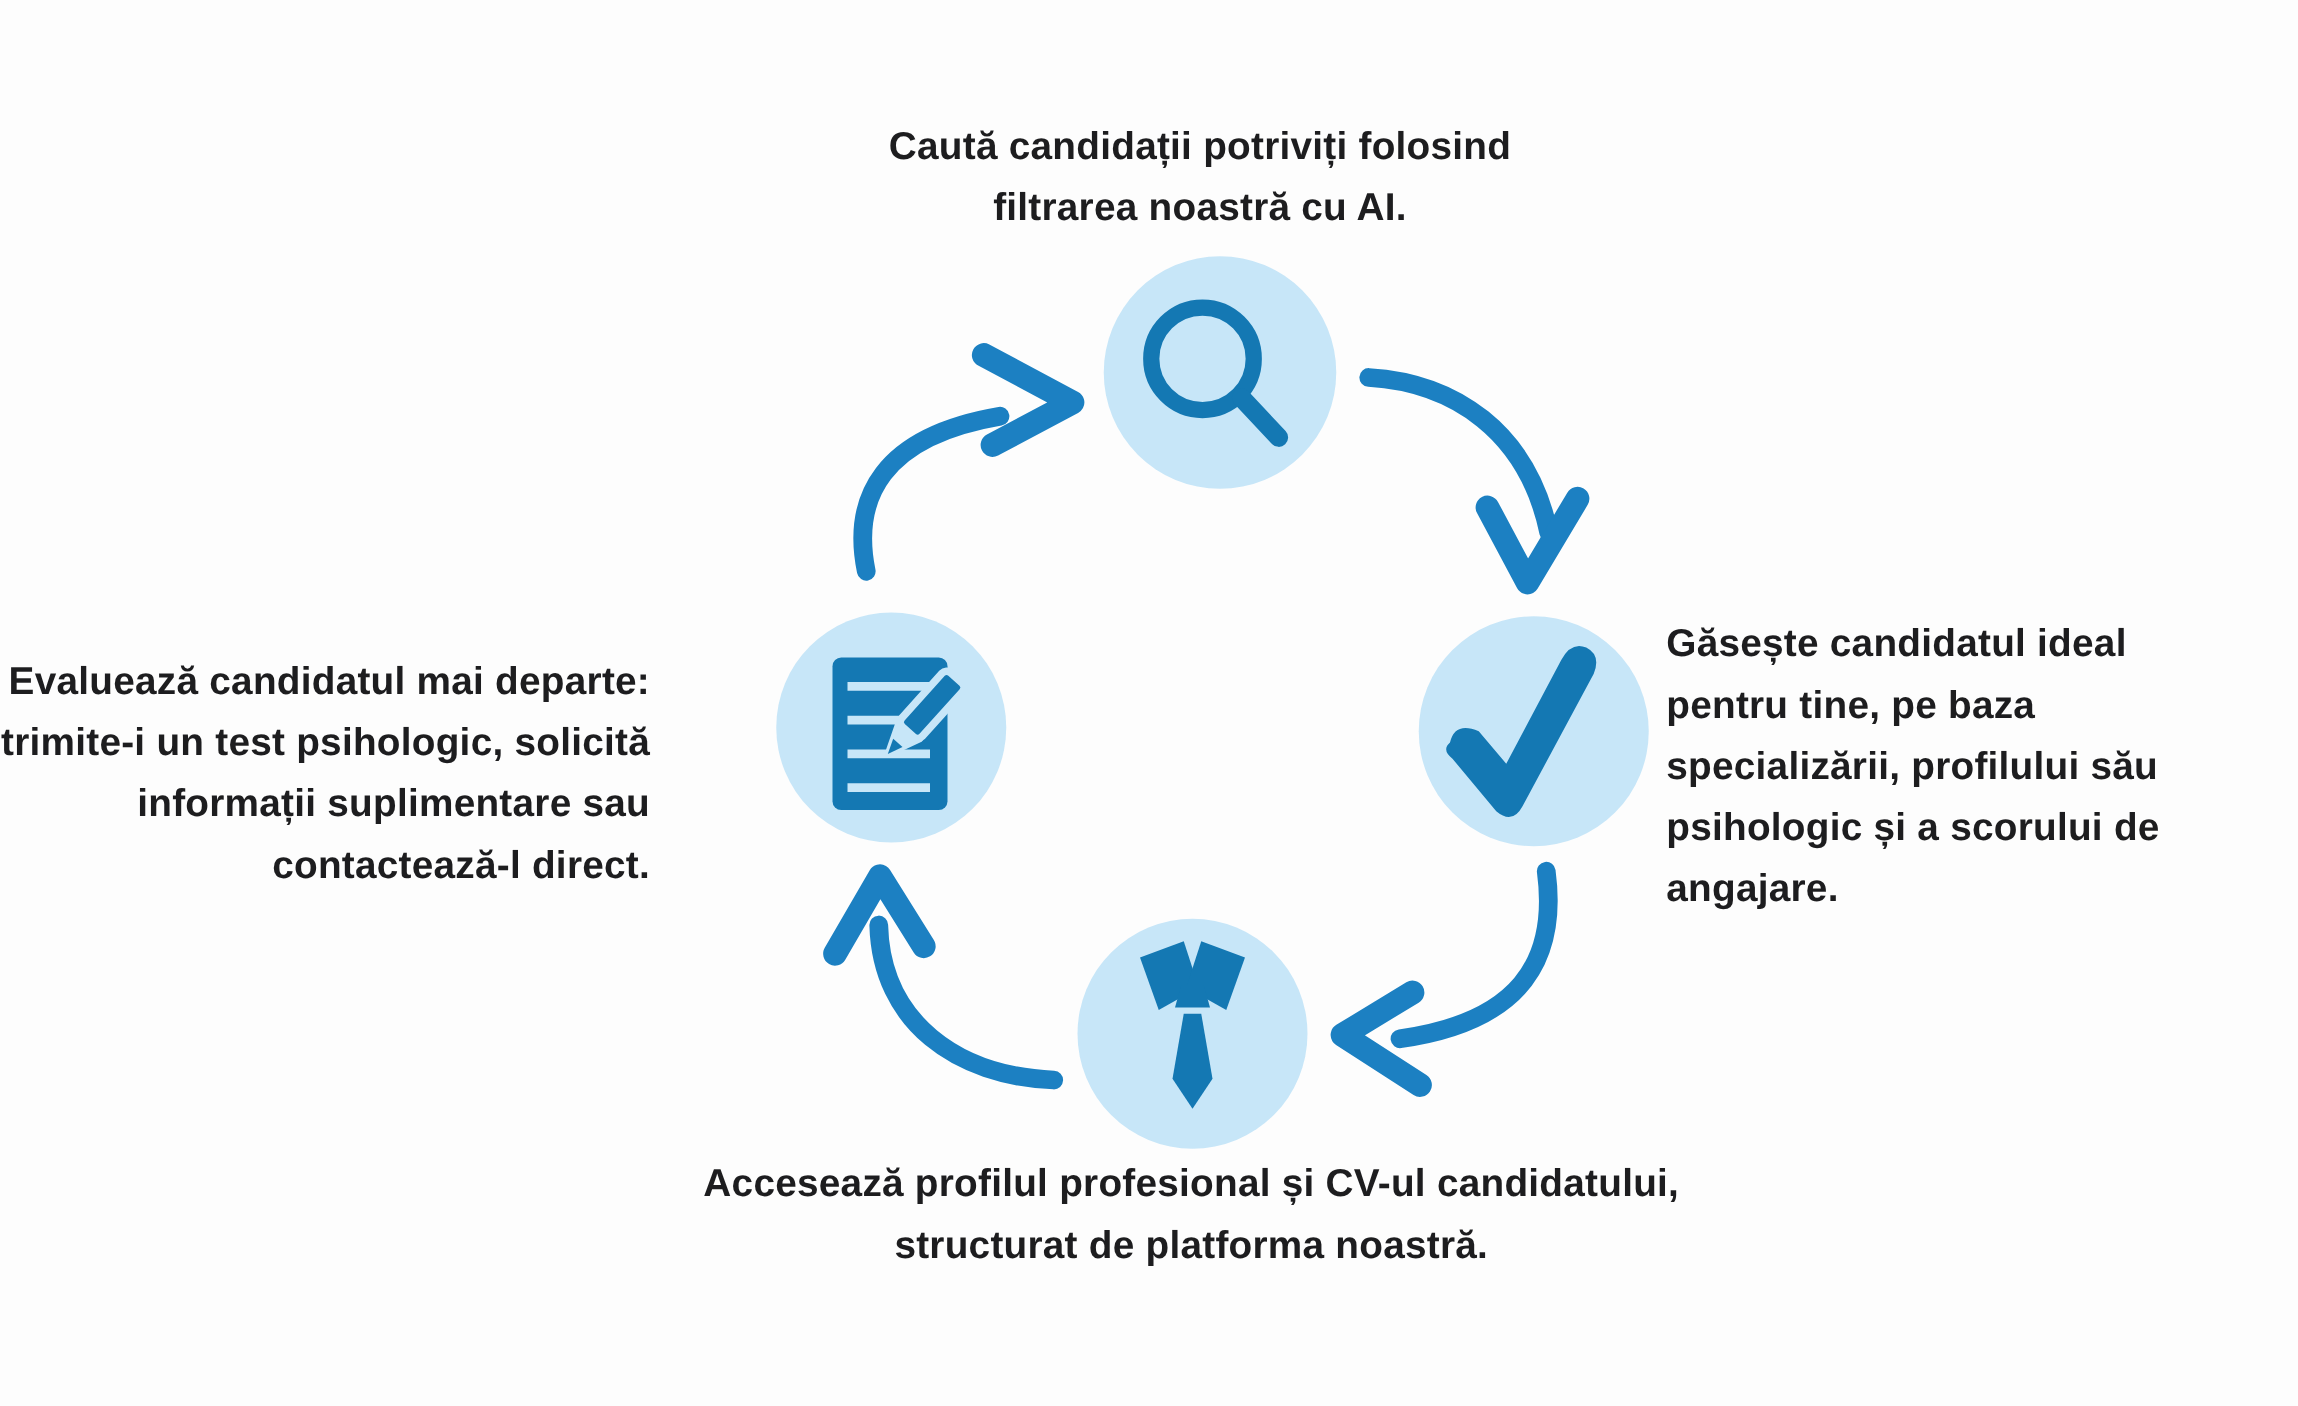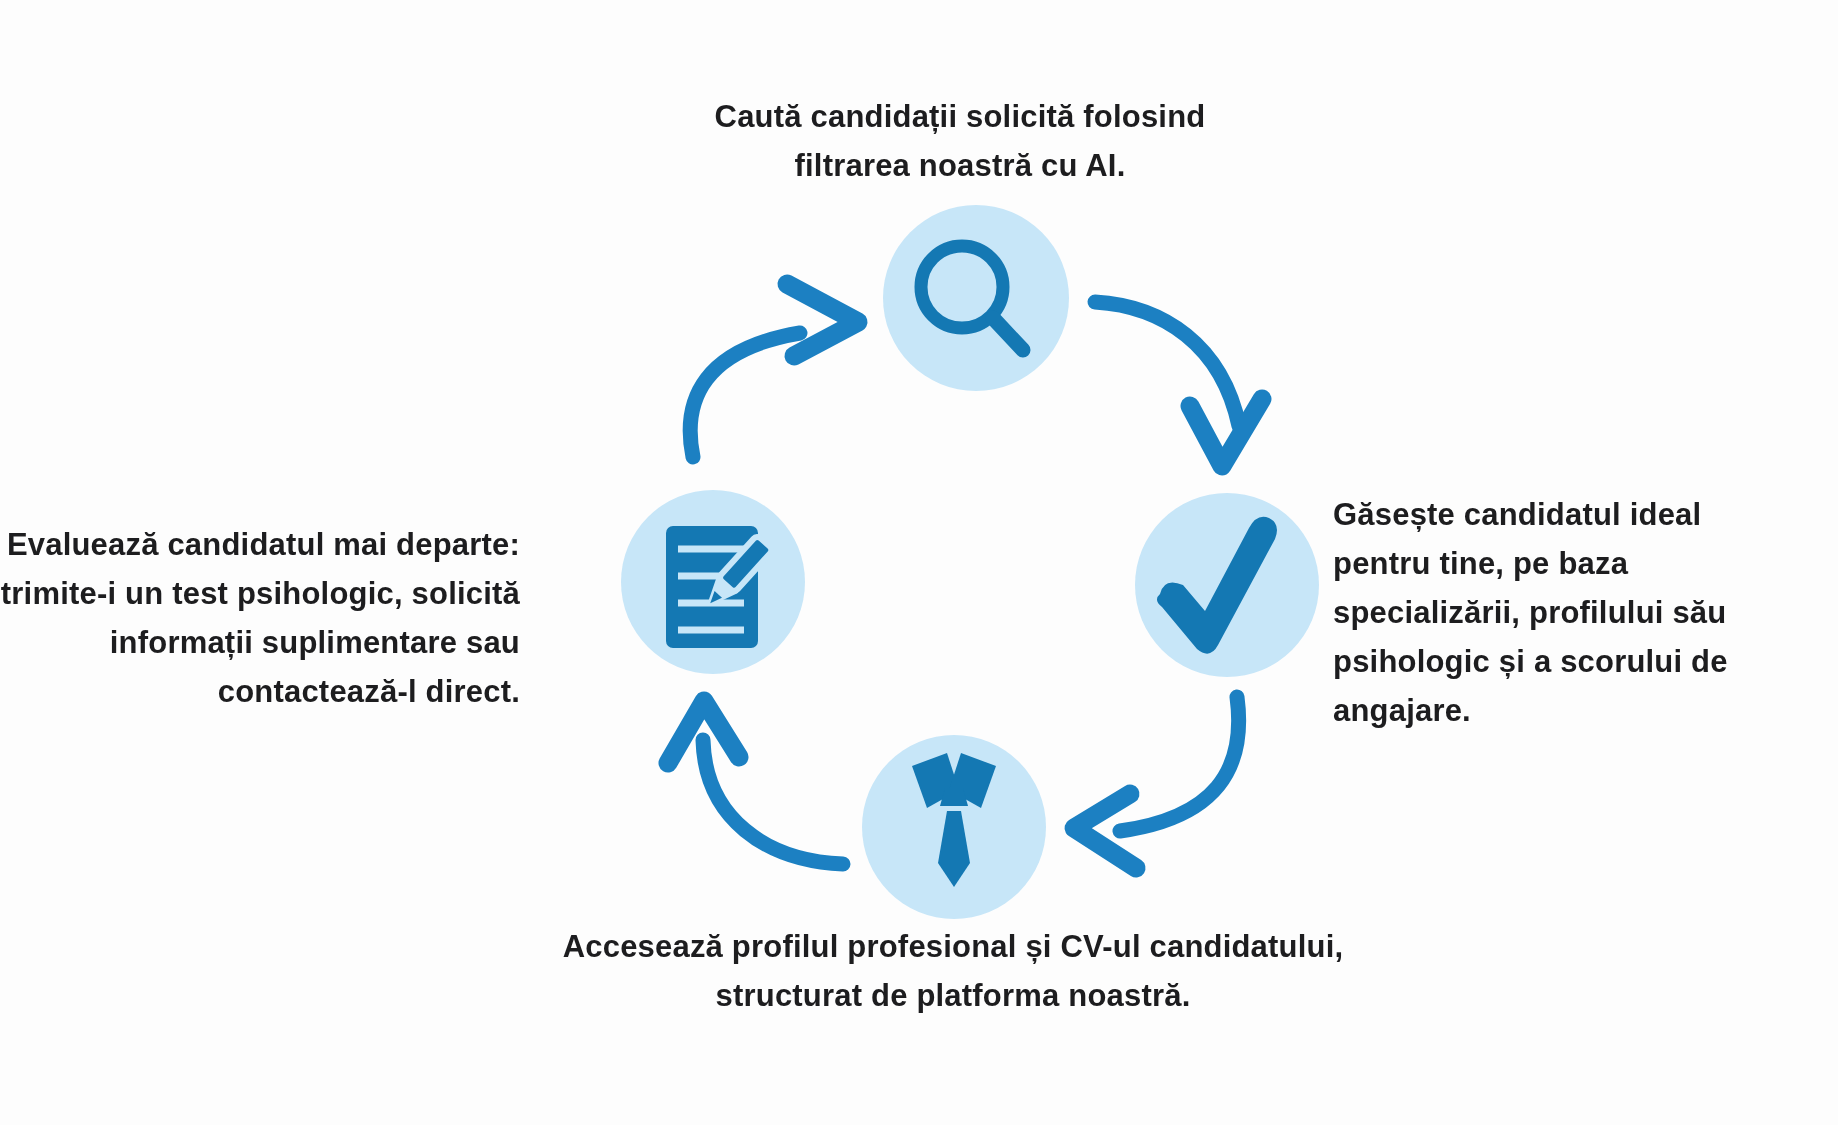--- a/index.html
+++ b/index.html
@@ -88,21 +88,21 @@
       <line class="doc-line" x1="678" y1="603" x2="744" y2="603"></line>
       <line class="doc-line" x1="678" y1="630" x2="744" y2="630"></line>
       <g transform="translate(733,578) rotate(132)">
         <polygon points="8,-11 34,0 8,11" fill="var(--circle-fill,#c7e6f8)" stroke="var(--circle-fill,#c7e6f8)" stroke-width="5" stroke-linejoin="round"></polygon>
         <polygon class="icon-fill" points="22,-5 34,0 22,5"></polygon>
         <rect class="icon-fill" x="-48" y="-11" width="58" height="22" rx="5" stroke="var(--circle-fill,#c7e6f8)" stroke-width="6"></rect>
       </g>
     </g>
   </svg>
 
-  <div class="step-text center" style="left:560px;top:92px;width:800px;">Caută candidații solicită folosind
+  <div class="step-text center" style="left:560px;top:92px;width:800px;">Caută candidații potriviți folosind
 filtrarea noastră cu AI.</div>
 
   <div class="step-text left" style="left:1333px;top:490px;width:480px;">Găsește candidatul ideal
 pentru tine, pe baza
 specializării, profilului său
 psihologic și a scorului de
 angajare.</div>
 
   <div class="step-text center" style="left:353px;top:922px;width:1200px;">Accesează profilul profesional și CV-ul candidatului,
 structurat de platforma noastră.</div>

